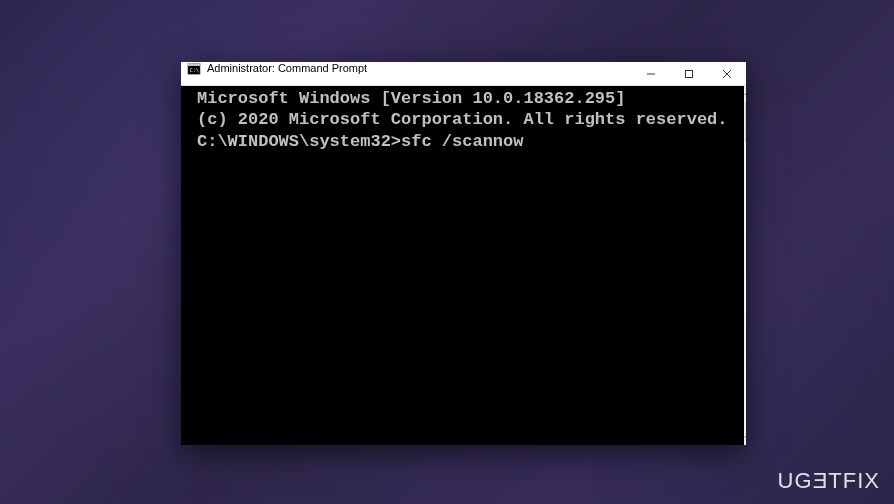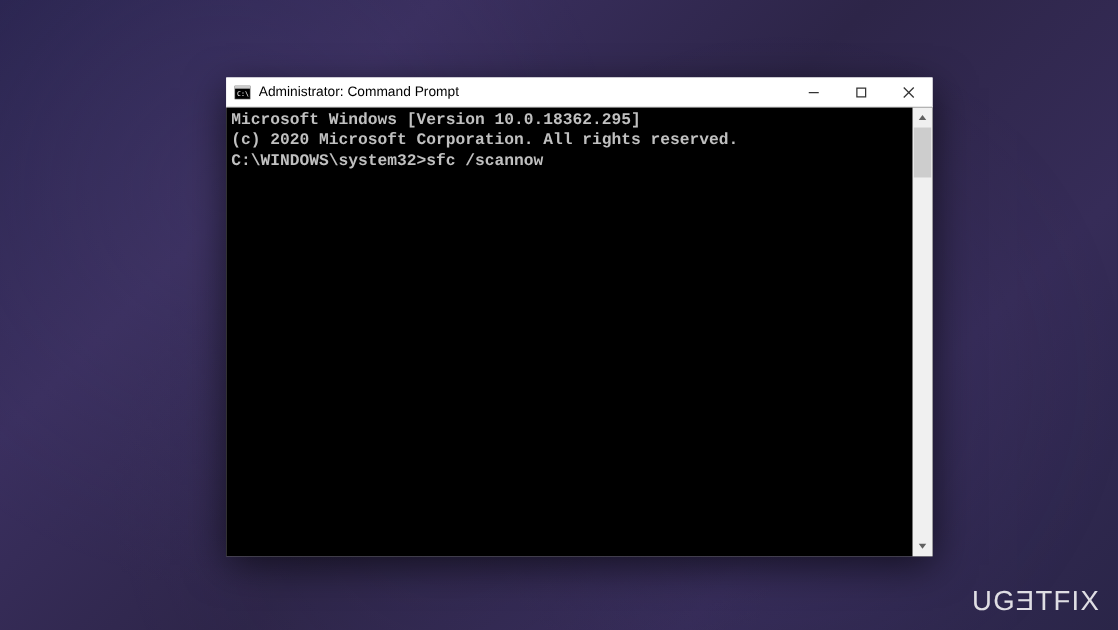--- a/index.html
+++ b/index.html
@@ -34,21 +34,20 @@
       height: 383px;
       background: #fff;
       box-shadow: 0 8px 30px rgba(0,0,0,0.6);
       display: flex;
       flex-direction: column;
     }
     .titlebar {
       height: 24px;
       background: #ffffff;
       display: flex;
-      align-items: center;
       border-bottom: 1px solid #e0e0e0;
     }
     .titlebar-icon {
       width: 14px;
       height: 14px;
       margin-left: 6px;
       margin-right: 6px;
       display: flex;
       align-items: center;
       justify-content: center;
@@ -79,23 +78,23 @@
       cursor: pointer;
     }
     .terminal-body {
       flex: 1;
       background: #000;
       position: relative;
       display: flex;
     }
     .terminal-content {
       flex: 1;
-      padding: 2px 4px;
+      padding: 2px 16px;
       font-family: 'Consolas', 'Courier New', monospace;
-      font-size: 13px;
+      font-size: 17px;
       line-height: 1.25;
       color: #c0c0c0;
       font-weight: bold;
       white-space: pre;
     }
     .terminal-line {
       display: block;
     }
     .scrollbar {
       width: 16px;

